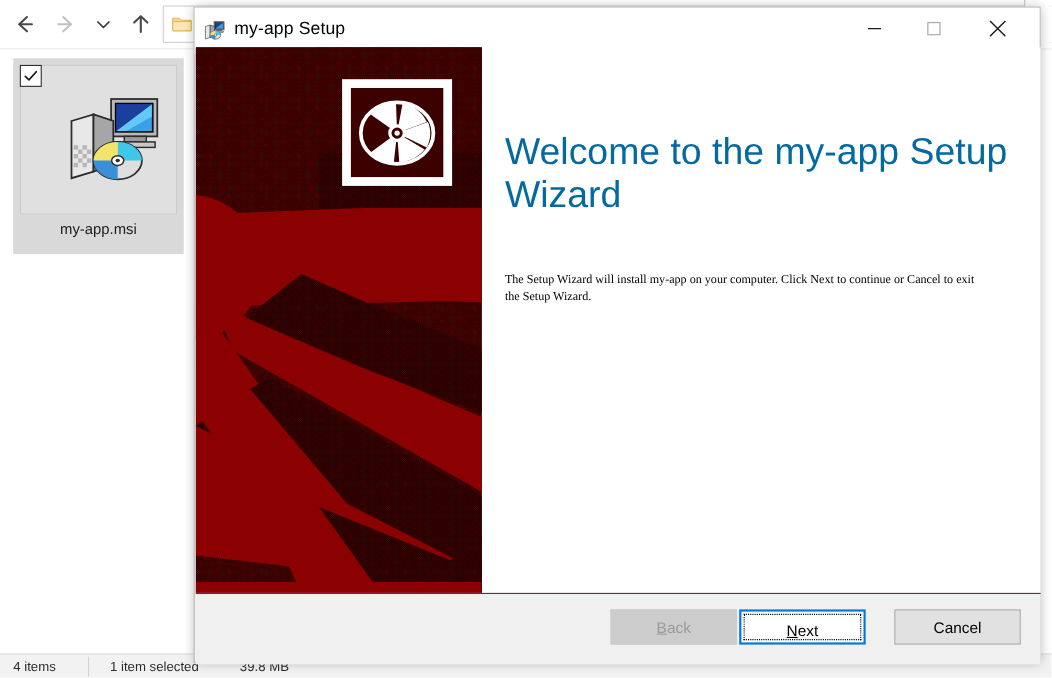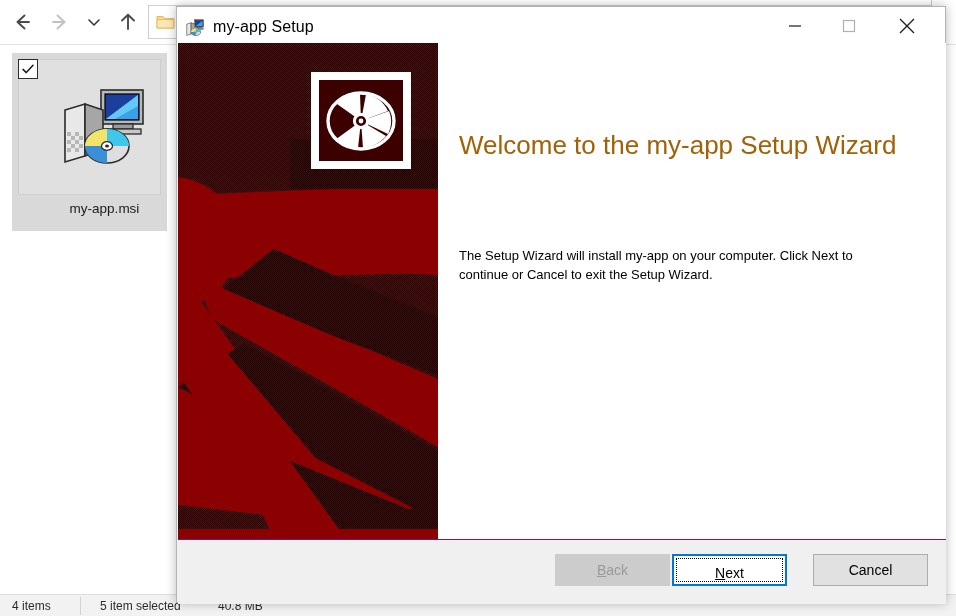--- a/index.html
+++ b/index.html
@@ -61,21 +61,21 @@
   .file-check {
     position: absolute; left: 6px; top: 6px;
     width: 20px; height: 20px;
     background: #ffffff; border: 1px solid #2b2b2b;
     box-sizing: border-box; z-index: 3;
     display:flex; align-items:center; justify-content:center;
   }
   .file-icon { position:absolute; left:38px; top:26px; width:92px; height:84px; }
   .file-label {
     position: absolute; left: 0; top: 148px; width: 155px;
-    text-align: center; font-size: 13.5px; color: #1b1b1b; margin-left: 15px;
+    text-align: center; font-size: 13.5px; color: #1b1b1b;
   }
 
   .exp-status {
     position: absolute; left: 0; top: 594px; width: 956px; height: 22px;
     background: #f2f2f2; border-top: 1px solid #dedede;
     font-size: 12px; color: #2b2b2b;
   }
   .status-cell { position:absolute; top:4px; white-space:nowrap; }
   .sc-items { left: 12px; }
   .sc-sep1 { left: 80px; top:2px; width:1px; height:18px; background:#d2d2d2; }
@@ -139,27 +139,27 @@
     position:absolute; left:8px; top:8px; width:84px; height:81px;
     background:#3d0000;
     display:flex; align-items:center; justify-content:center;
   }
 
   .dlg-text {
     position:absolute; left:281px; top:0;
     width:470px; height:496px;
   }
   .welcome-head {
-    position:absolute; left:0; top:88px; width:460px;
-    font-size:26px; color:#a16207; font-weight:400;
+    position:absolute; left:0; top:76px; width:460px;
+    font-size:34px; color:#0369a1; font-weight:400;
     line-height:1.15;
   }
   .welcome-body {
     position:absolute; left:0; top:204px; width:440px;
-    font-size:13px; color:#000000; line-height:1.45;
+    font-size:11px; color:#000000; line-height:1.45;font-family:Liberation Serif, serif;
   }
 
   .dlg-footer {
     position:absolute; left:1px; top:532px;
     width:768px; height:64px;
     background:#f0f0f0; border-top:1px solid #701a75;
   }
   .btn {
     position:absolute; top:14px; height:32px; width:115px;
     box-sizing:border-box;
@@ -288,22 +288,22 @@
           </span>
         </div>
 
         <div class="file-label">my-app.msi</div>
       </div>
     </div>
 
     <div class="exp-status">
       <span class="status-cell sc-items">4 items</span>
       <span class="sc-sep1" style="position:absolute;"></span>
-      <span class="status-cell sc-sel">5 item selected</span>
-      <span class="status-cell sc-size">40.8 MB</span>
+      <span class="status-cell sc-sel">1 item selected</span>
+      <span class="status-cell sc-size">39.8 MB</span>
     </div>
   </div>
 
   <div class="dialog">
 
     <div class="dlg-titlebar">
       <span class="dlg-titleicon">
         <svg width="20" height="20" viewBox="0 0 92 84" preserveAspectRatio="xMidYMid meet">
           <rect x="44" y="4" width="42" height="34" fill="#b9b9b9" stroke="#2b2b2b" stroke-width="2.4"></rect>
           <rect x="48" y="8" width="34" height="26" fill="#1c3f9e" stroke="#000000" stroke-width="2"></rect>

